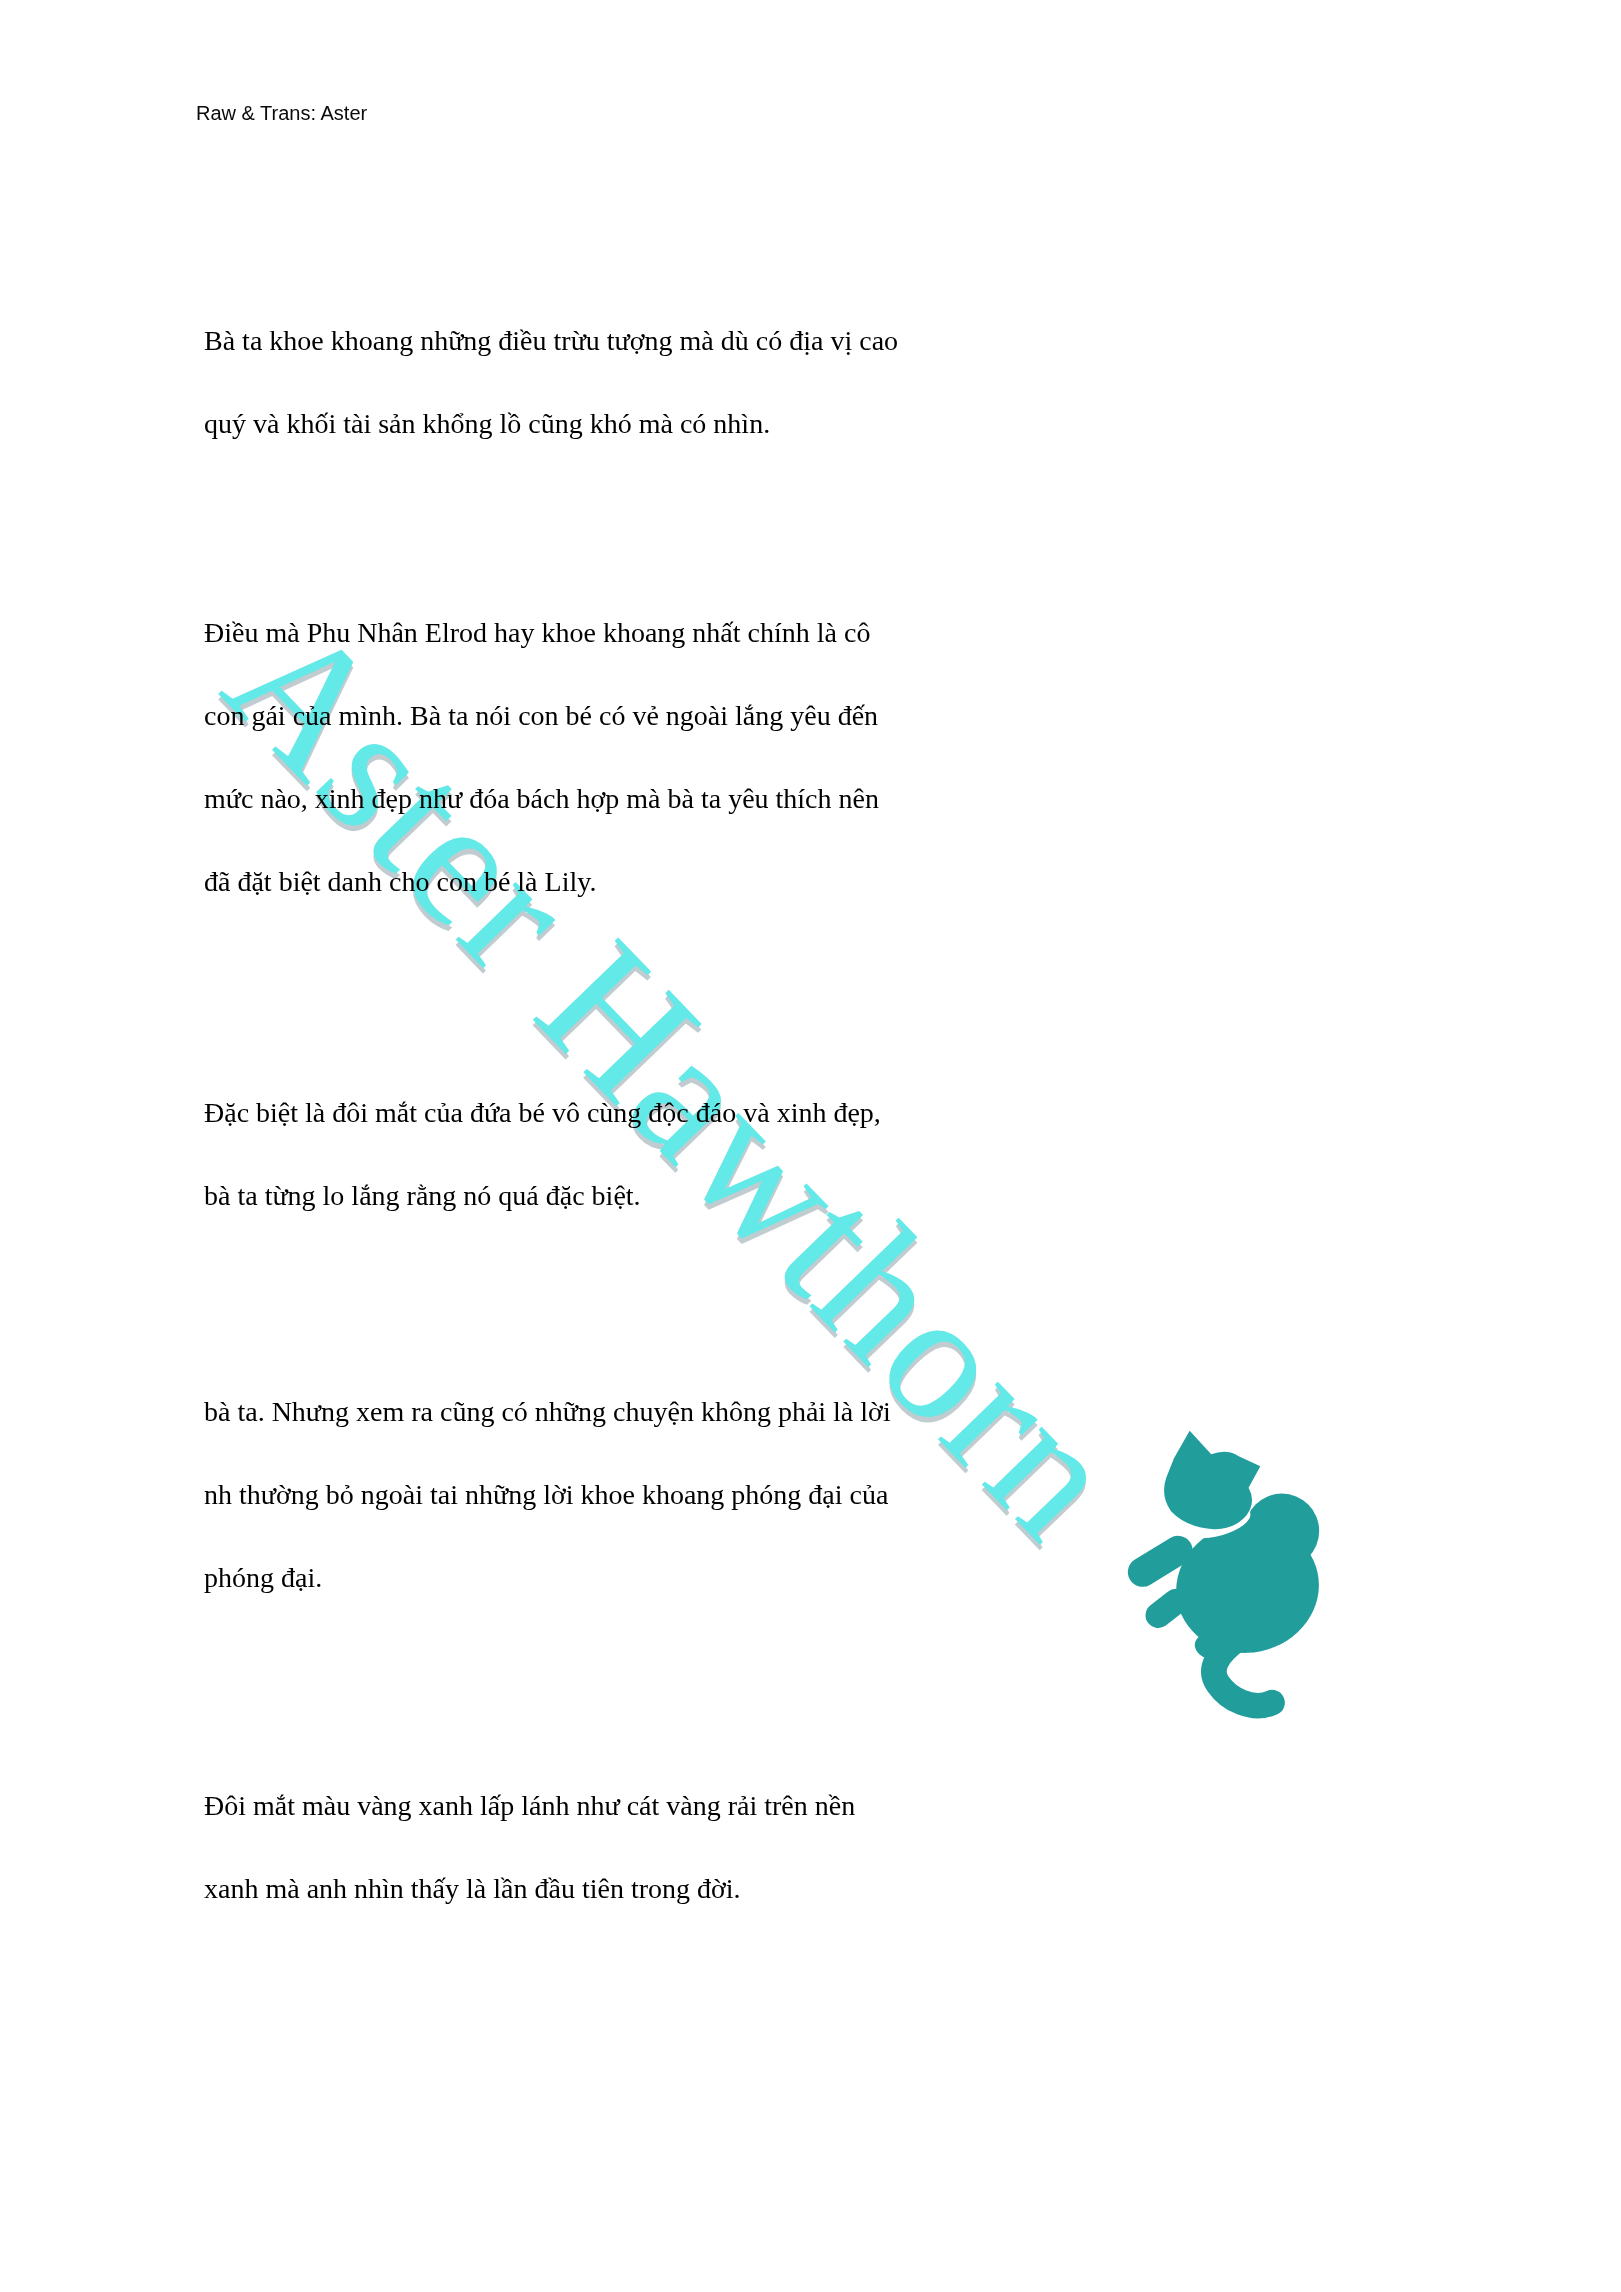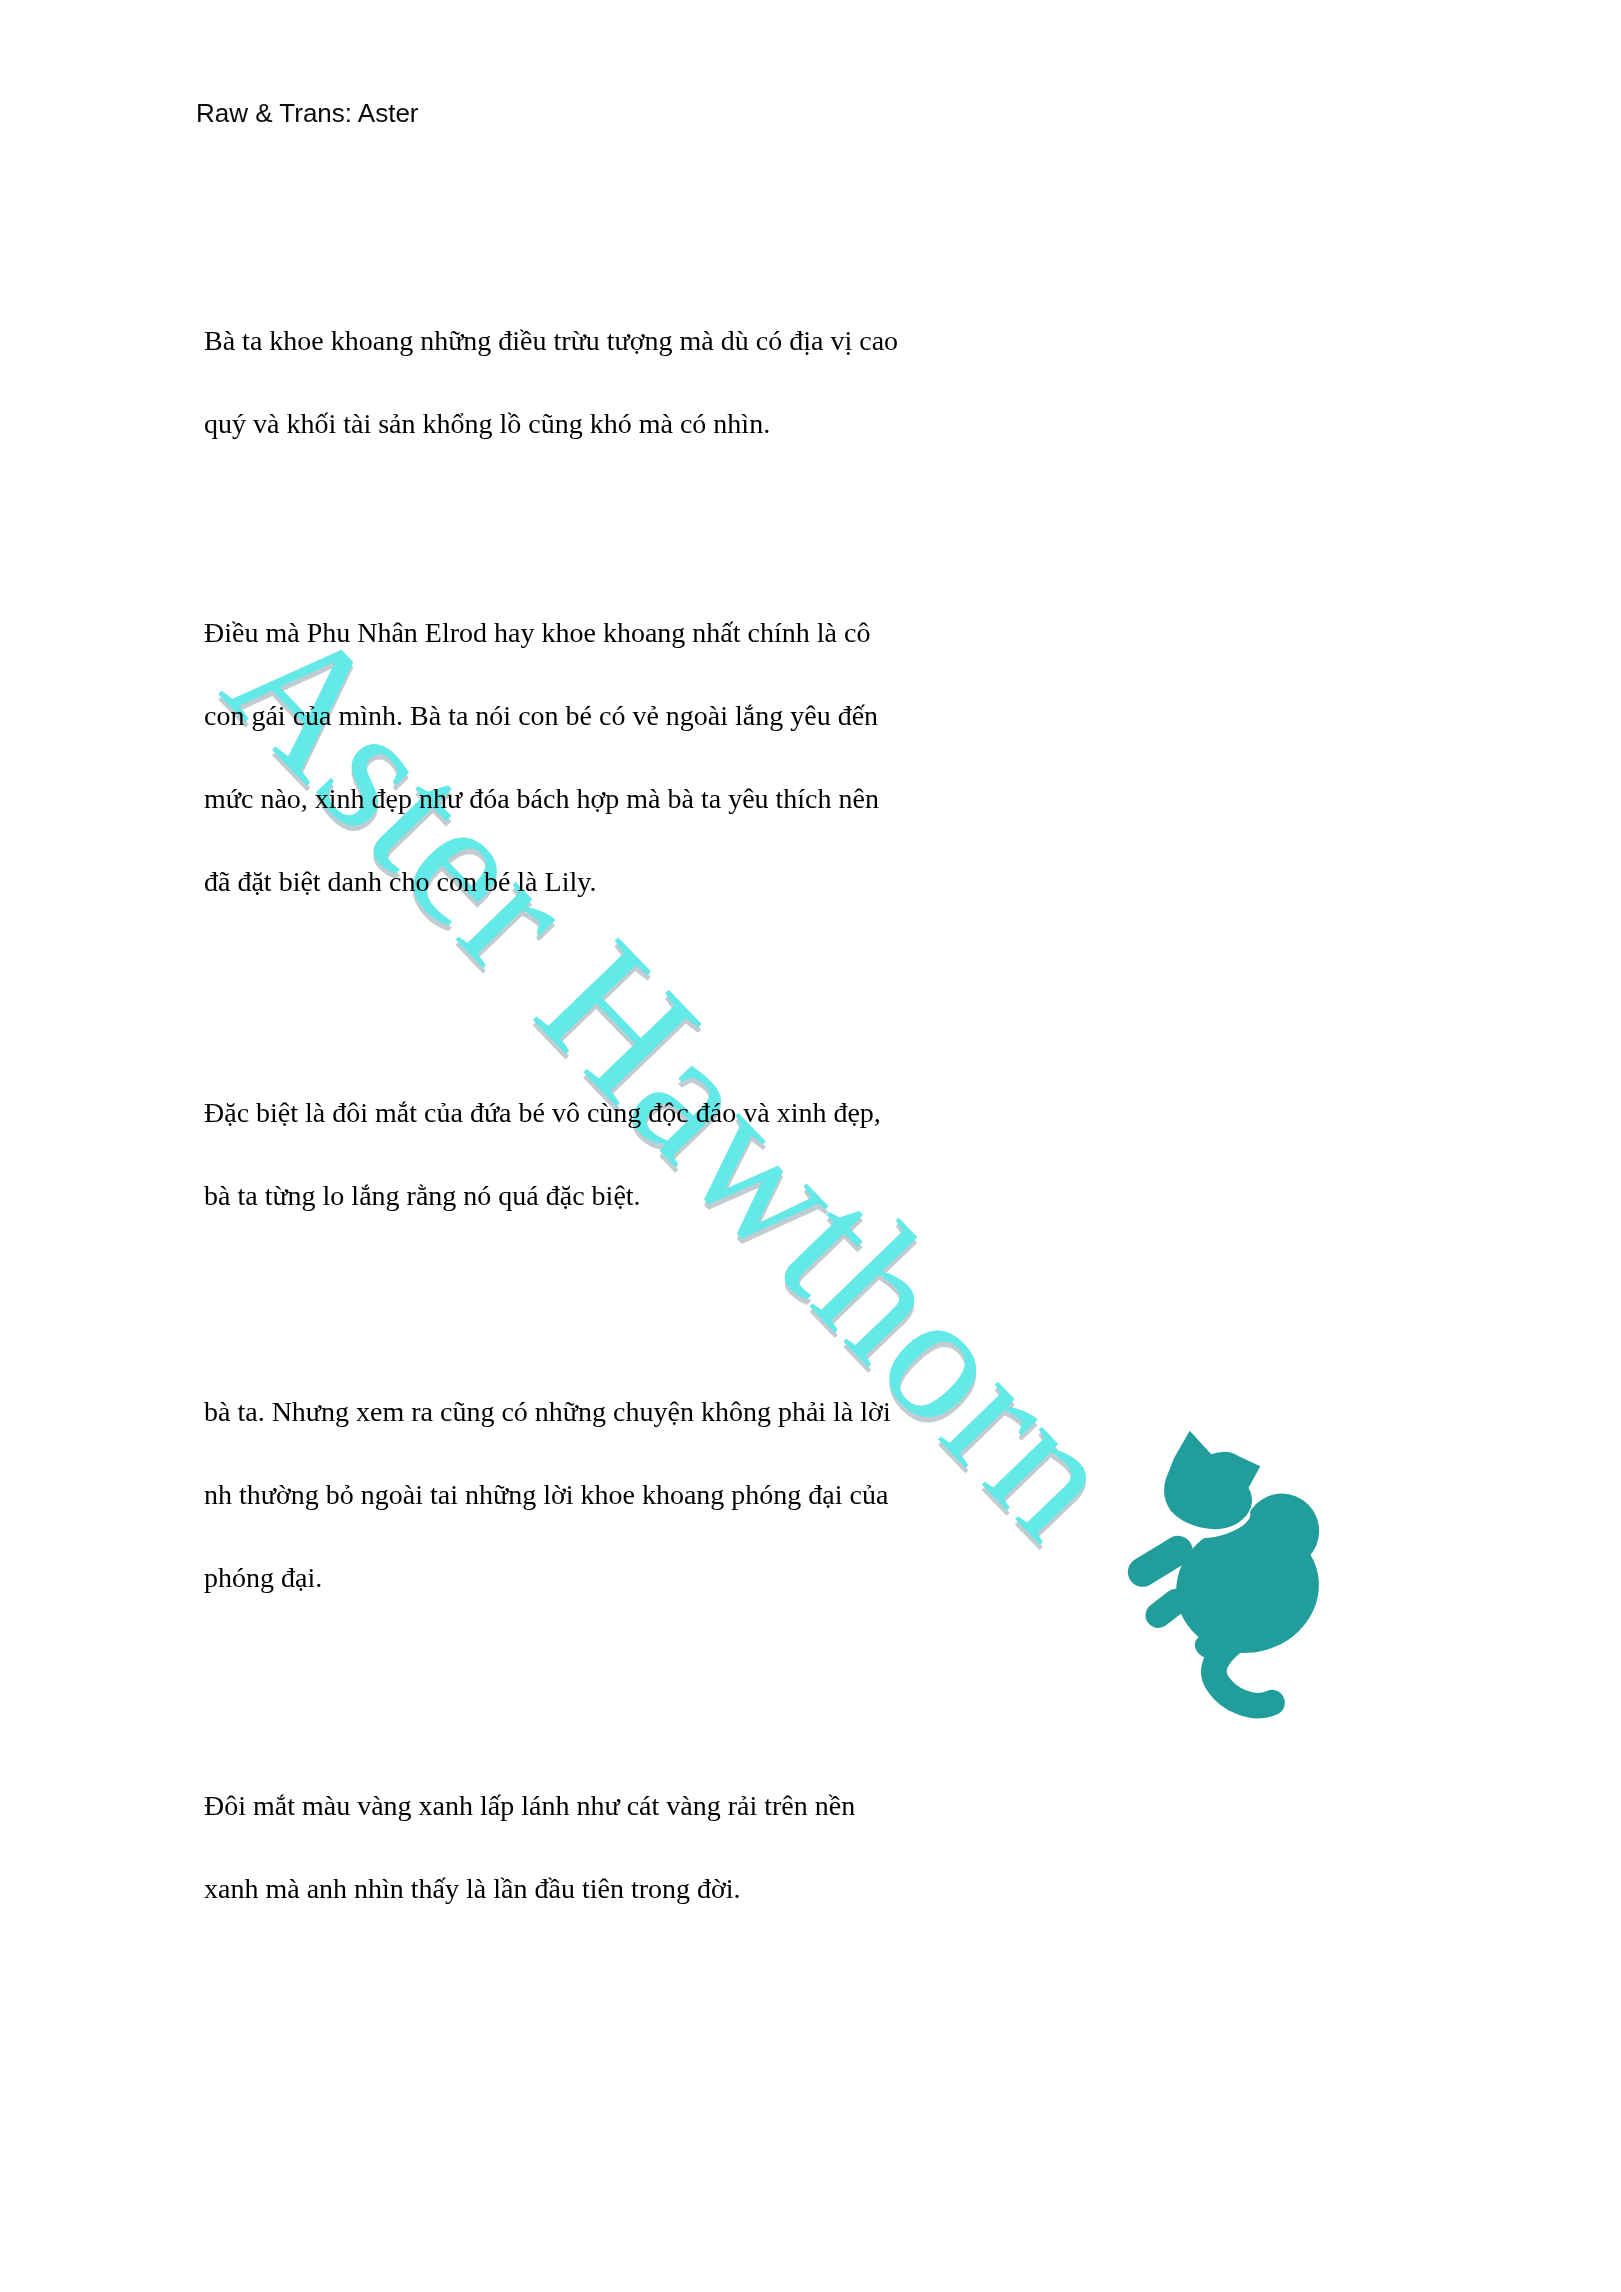--- a/index.html
+++ b/index.html
@@ -11,21 +11,21 @@
     overflow: hidden;
     margin: 0 auto;
     font-family: "Liberation Serif", "DejaVu Serif", serif;
     color: #000000;
   }
   .credit {
     position: absolute;
     left: 196px;
     top: 95px;
     font-family: "Liberation Sans", "DejaVu Sans", sans-serif;
-    font-size: 26px;
+    font-size: 20px;
     line-height: 37px;
     color: #0a0a0a;
     white-space: nowrap;
   }
   .watermark {
     position: absolute;
     left: 674px;
     top: 1078px;
     transform: translate(-50%, -50%) rotate(46deg);
     transform-origin: center center;

